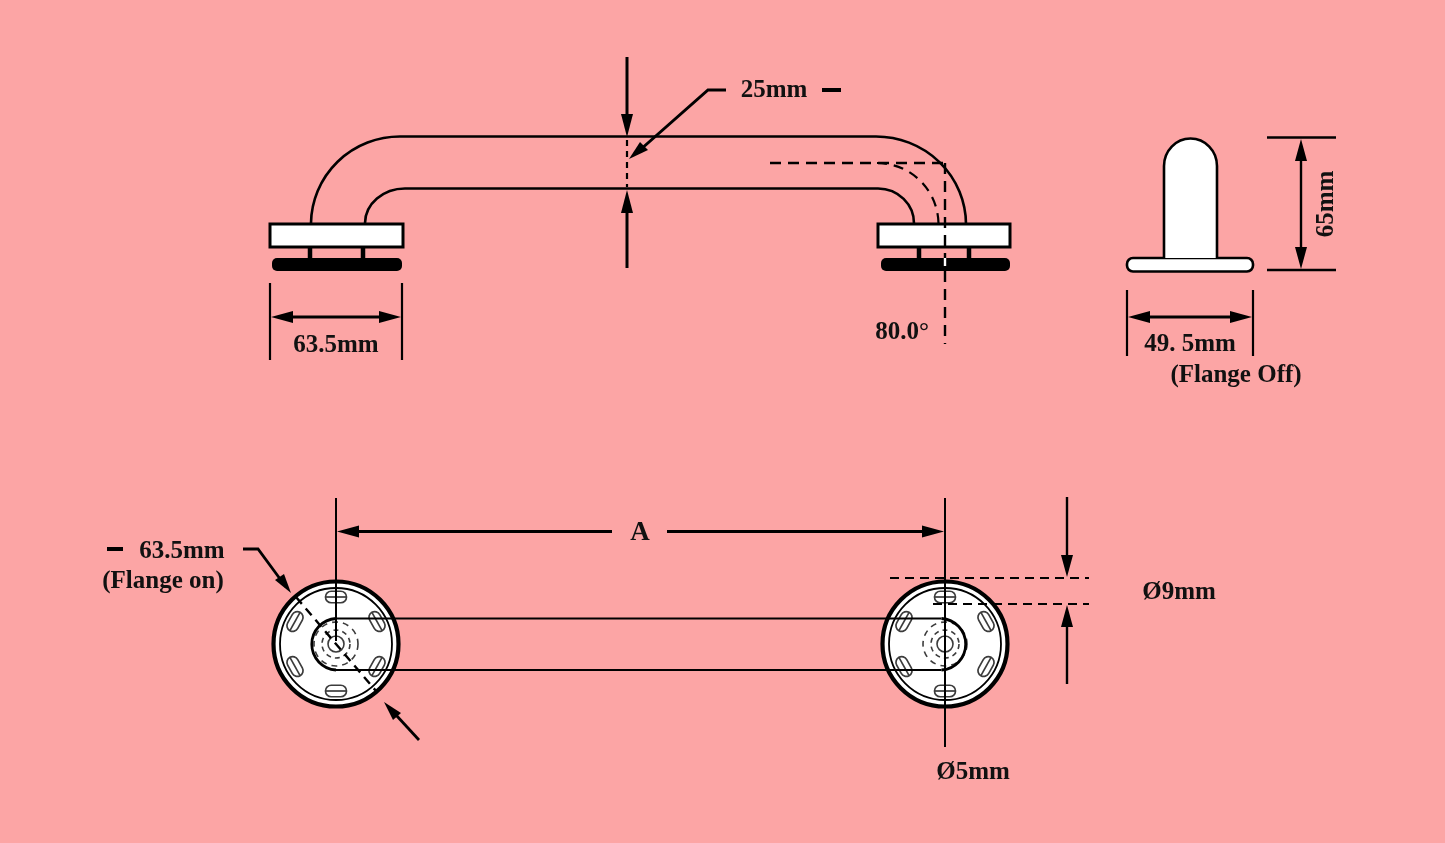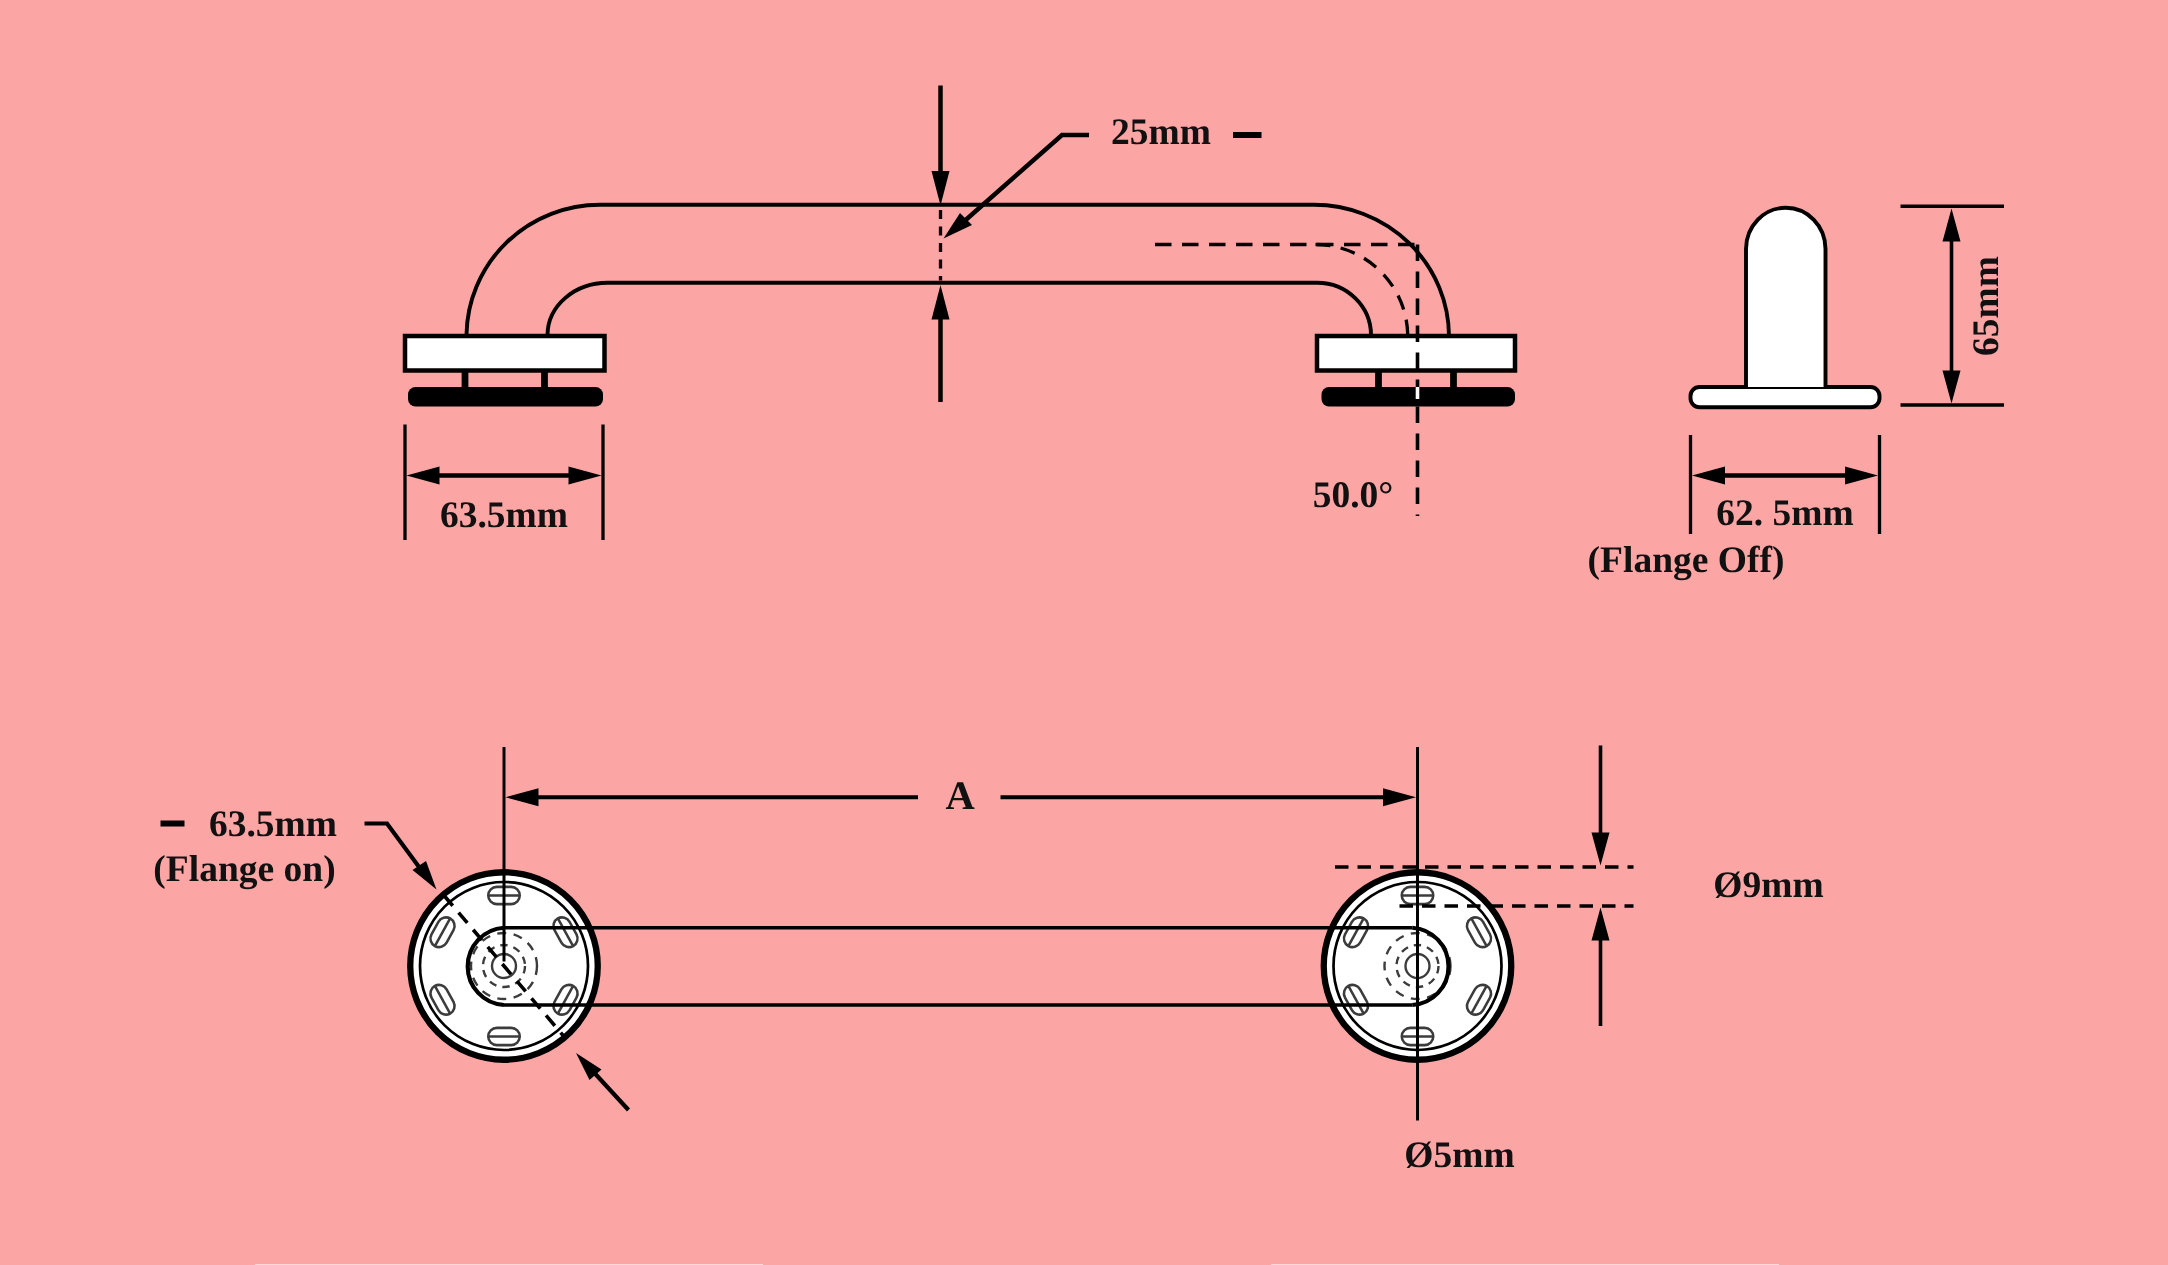--- a/index.html
+++ b/index.html
@@ -179,25 +179,25 @@
       <line x1="933" y1="604" x2="1089" y2="604" stroke-width="2.2" stroke-dasharray="9 6"></line>
       <line x1="1067" y1="497" x2="1067" y2="556" stroke-width="2.4"></line>
       <polygon points="1067,577 1061,555 1073,555" fill="#000" stroke="none"></polygon>
       <line x1="1067" y1="626" x2="1067" y2="684" stroke-width="2.4"></line>
       <polygon points="1067,605 1061,627 1073,627" fill="#000" stroke="none"></polygon>
     </g>
   </svg>
 
   <div class="lbl" style="left:774px;top:89px;">25mm</div>
   <div class="lbl" style="left:336px;top:344px;">63.5mm</div>
-  <div class="lbl" style="left:902px;top:331px;">50.0°</div>
+  <div class="lbl" style="left:902px;top:331px;">80.0°</div>
 
   <div class="lbl rot" style="left:1325px;top:204px;">65mm</div>
-  <div class="lbl" style="left:1190px;top:343px;">62. 5mm</div>
-  <div class="lbl" style="left:1124px;top:374px;">(Flange Off)</div>
+  <div class="lbl" style="left:1190px;top:343px;">49. 5mm</div>
+  <div class="lbl" style="left:1236px;top:374px;">(Flange Off)</div>
 
   <div class="lbl" style="left:182px;top:550px;">63.5mm</div>
   <div class="lbl" style="left:163px;top:580px;">(Flange on)</div>
   <div class="lbl big" style="left:640px;top:531px;">A</div>
   <div class="lbl" style="left:1179px;top:591px;">Ø9mm</div>
   <div class="lbl" style="left:973px;top:771px;">Ø5mm</div>
 
 </div>
 
 </body></html>

